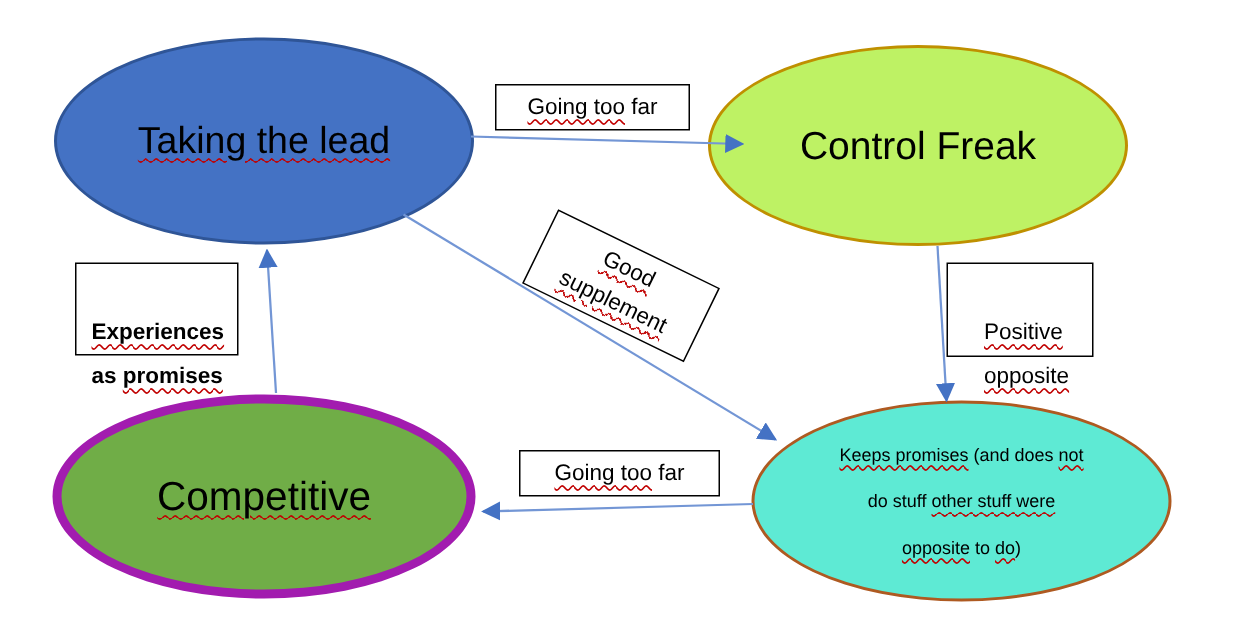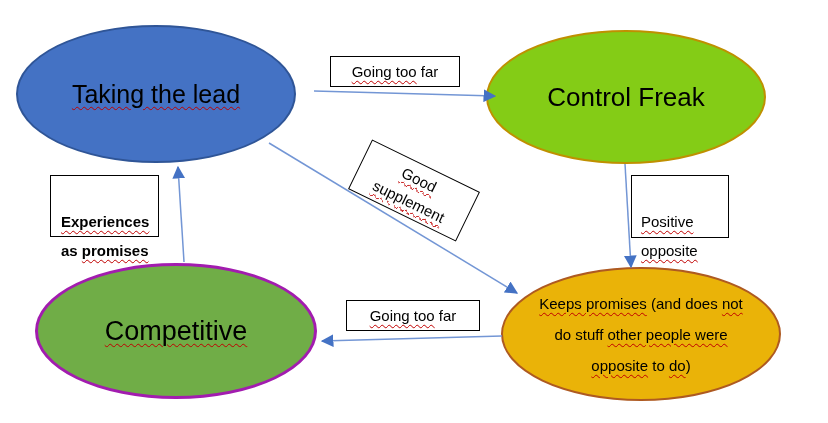--- a/index.html
+++ b/index.html
@@ -4,34 +4,34 @@
 <style>
   html,body{margin:0;padding:0;background:#fff;}
   .canvas{
     position:relative;width:828px;height:423px;background:#FFFFFF;overflow:hidden;
     font-family:"Liberation Sans",sans-serif;color:#000;
   }
   .ellipse{
     position:absolute;border-radius:50%;display:flex;align-items:center;justify-content:center;
     text-align:center;box-sizing:border-box;z-index:1;
   }
-  .node-blue  {left:16px; top:25px; width:280px;height:138px;background:#4472C4;border:2px solid #2F5597;font-size:25px;}
-  .node-gold  {left:486px;top:30px; width:280px;height:134px;background:#84cc16;border:2px solid #BF9000;font-size:26px;}
-  .node-green {left:35px; top:263px;width:282px;height:136px;background:#70AD47;border:3px solid #a21caf;font-size:27px;}
-  .node-orange{left:501px;top:267px;width:280px;height:134px;background:#eab308;border:2px solid #AE5A21;font-size:15px;line-height:31px;}
+  .node-blue  {left:36px; top:25px; width:280px;height:138px;background:#4472C4;border:2px solid #2F5597;font-size:25px;}
+  .node-gold  {left:472px;top:30px; width:280px;height:134px;background:#bef264;border:2px solid #BF9000;font-size:26px;}
+  .node-green {left:35px; top:263px;width:282px;height:136px;background:#70AD47;border:6px solid #a21caf;font-size:27px;}
+  .node-orange{left:501px;top:267px;width:280px;height:134px;background:#5eead4;border:2px solid #AE5A21;font-size:12px;line-height:31px;}
   .node-text{white-space:pre-line;padding:0 8px;}
 
   .arrows{position:absolute;left:0;top:0;width:828px;height:423px;z-index:2;pointer-events:none;}
 
   .label-box{
     position:absolute;background:#FFFFFF;border:1.5px solid #000000;box-sizing:border-box;
     font-size:15px;z-index:3;white-space:pre-line;
   }
   .lbl-going-top   {left:330px;top:56px; width:130px;height:31px;display:flex;align-items:center;justify-content:center;}
-  .lbl-positive    {left:631px;top:175px;width:98px; height:63px;padding:2px 0 0 9px;line-height:29px;}
+  .lbl-positive    {left:631px;top:175px;width:98px; height:63px;padding:2px 0 0 24px;line-height:29px;}
   .lbl-experiences {left:50px; top:175px;width:109px;height:62px;padding:2px 0 0 10px;line-height:29px;font-weight:bold;}
   .lbl-going-bottom{left:346px;top:300px;width:134px;height:31px;display:flex;align-items:center;justify-content:center;}
   .lbl-good-supp{
     left:354px;top:163px;width:120px;height:55px;transform:rotate(26deg);
     display:flex;align-items:center;justify-content:center;text-align:center;line-height:24px;
   }
 
   .sq{
     text-decoration-line:underline;
     text-decoration-style:wavy;
@@ -52,21 +52,21 @@
   <div class="ellipse node-gold">
     <span class="node-text"><span>Control Freak</span></span>
   </div>
 
   <div class="ellipse node-green">
     <span class="node-text"><span class="sq">Competitive</span></span>
   </div>
 
   <div class="ellipse node-orange">
     <span class="node-text"><span class="sq">Keeps promises</span><span> (and does </span><span class="sq">not</span><span>
-do stuff </span><span class="sq">other people were</span><span>
+do stuff </span><span class="sq">other stuff were</span><span>
 </span><span class="sq">opposite</span><span> to </span><span class="sq">do</span><span>)</span></span>
   </div>
 
   <svg class="arrows" viewBox="0 0 828 423" xmlns="http://www.w3.org/2000/svg">
     <defs>
       <marker id="ah" viewBox="0 0 10 10" refX="9" refY="5" markerWidth="8.5" markerHeight="8.5" orient="auto">
         <path d="M0,0 L10,5 L0,10 Z" fill="#4472C4"></path>
       </marker>
     </defs>
     <line x1="314" y1="91" x2="495" y2="96" stroke="#7396D5" stroke-width="1.5" marker-end="url(#ah)"></line>

